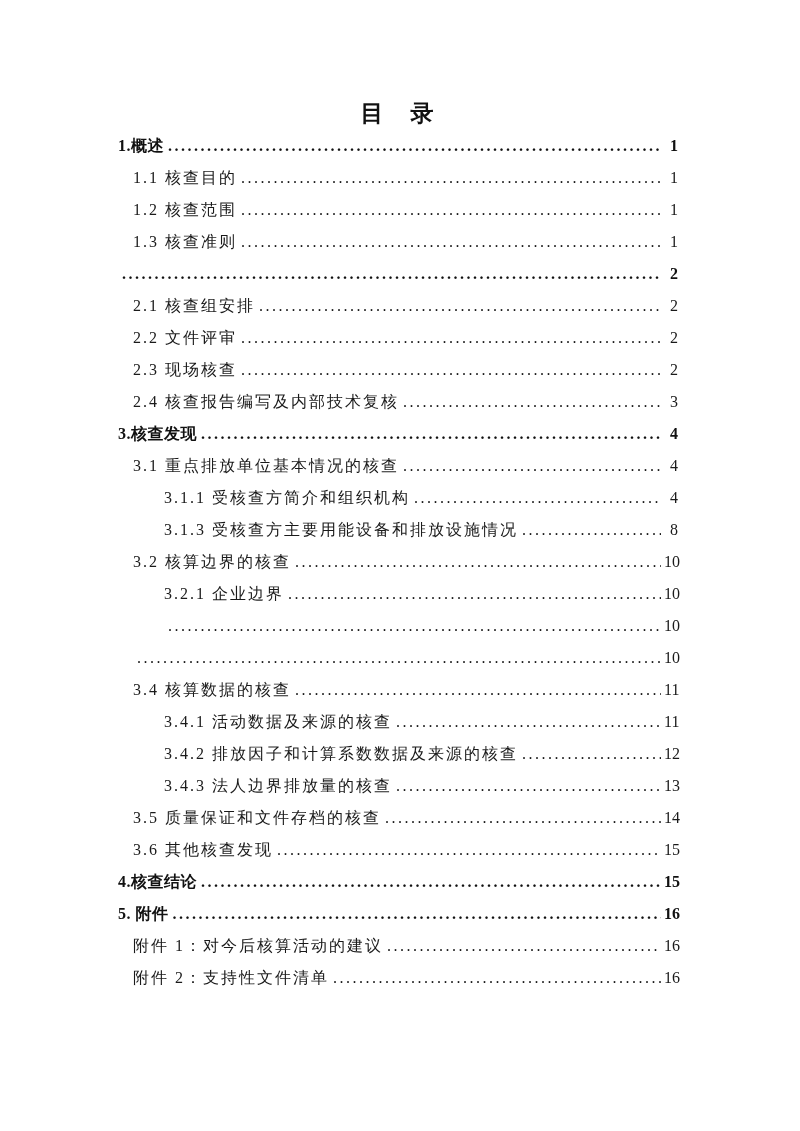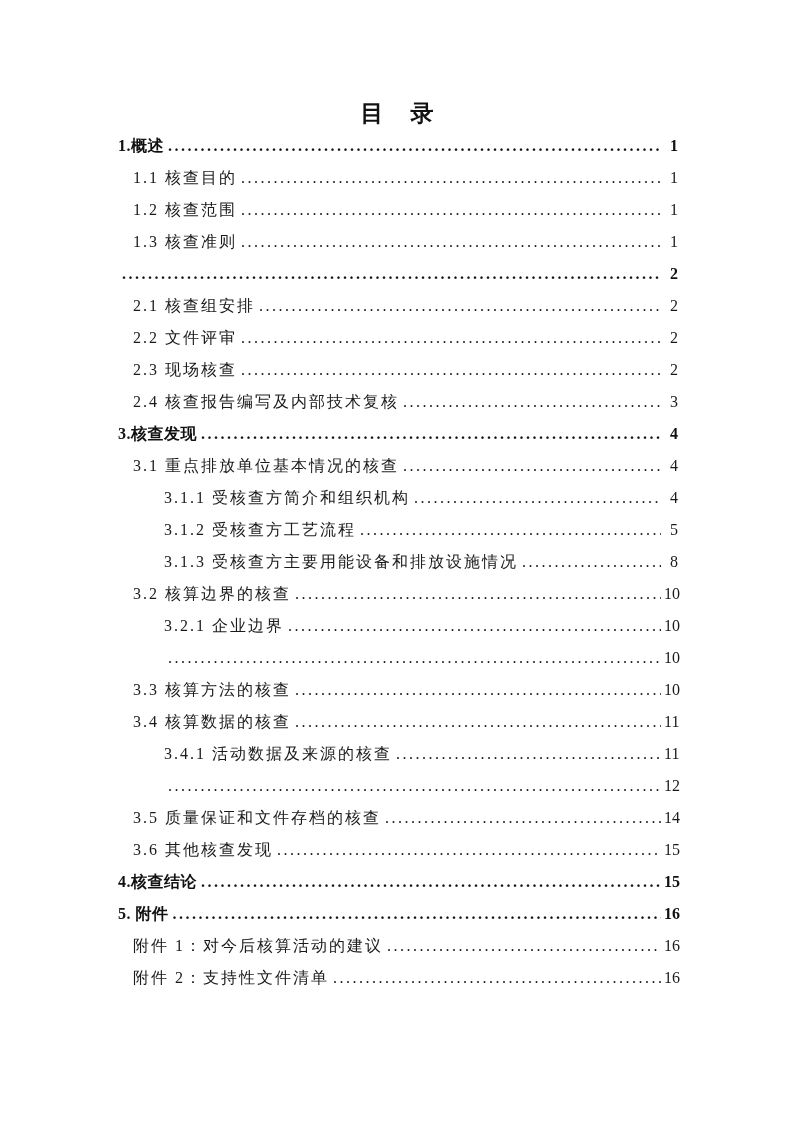--- a/index.html
+++ b/index.html
@@ -141,62 +141,62 @@
     <span class="toc-label">3.1 重点排放单位基本情况的核查</span>
     <span class="toc-dots"></span>
     <span class="toc-page">4</span>
   </div>
         <div class="toc-row level-3">
     <span class="toc-label">3.1.1 受核查方简介和组织机构</span>
     <span class="toc-dots"></span>
     <span class="toc-page">4</span>
   </div>
         <div class="toc-row level-3">
-    <span class="toc-label">3.1.2 受核查方工艺流程</span>
-    <span class="toc-dots"></span>
-    <span class="toc-page">5</span>
-  </div>
-        <div class="toc-row level-3">
     <span class="toc-label">3.1.3 受核查方主要用能设备和排放设施情况</span>
     <span class="toc-dots"></span>
     <span class="toc-page">8</span>
   </div>
         <div class="toc-row level-2">
     <span class="toc-label">3.2 核算边界的核查</span>
     <span class="toc-dots"></span>
     <span class="toc-page">10</span>
   </div>
         <div class="toc-row level-3">
     <span class="toc-label">3.2.1 企业边界</span>
     <span class="toc-dots"></span>
     <span class="toc-page">10</span>
   </div>
         <div class="toc-row level-3">
     <span class="toc-dots"></span>
     <span class="toc-page">10</span>
   </div>
         <div class="toc-row level-2">
-    <span class="toc-label">3.3 核算方法的核查</span>
     <span class="toc-dots"></span>
     <span class="toc-page">10</span>
   </div>
         <div class="toc-row level-2">
     <span class="toc-label">3.4 核算数据的核查</span>
     <span class="toc-dots"></span>
     <span class="toc-page">11</span>
   </div>
         <div class="toc-row level-3">
     <span class="toc-label">3.4.1 活动数据及来源的核查</span>
     <span class="toc-dots"></span>
     <span class="toc-page">11</span>
   </div>
         <div class="toc-row level-3">
+    <span class="toc-label">3.4.2 排放因子和计算系数数据及来源的核查</span>
     <span class="toc-dots"></span>
     <span class="toc-page">12</span>
   </div>
+        <div class="toc-row level-3">
+    <span class="toc-label">3.4.3 法人边界排放量的核查</span>
+    <span class="toc-dots"></span>
+    <span class="toc-page">13</span>
+  </div>
         <div class="toc-row level-2">
     <span class="toc-label">3.5 质量保证和文件存档的核查</span>
     <span class="toc-dots"></span>
     <span class="toc-page">14</span>
   </div>
         <div class="toc-row level-2">
     <span class="toc-label">3.6 其他核查发现</span>
     <span class="toc-dots"></span>
     <span class="toc-page">15</span>
   </div>

